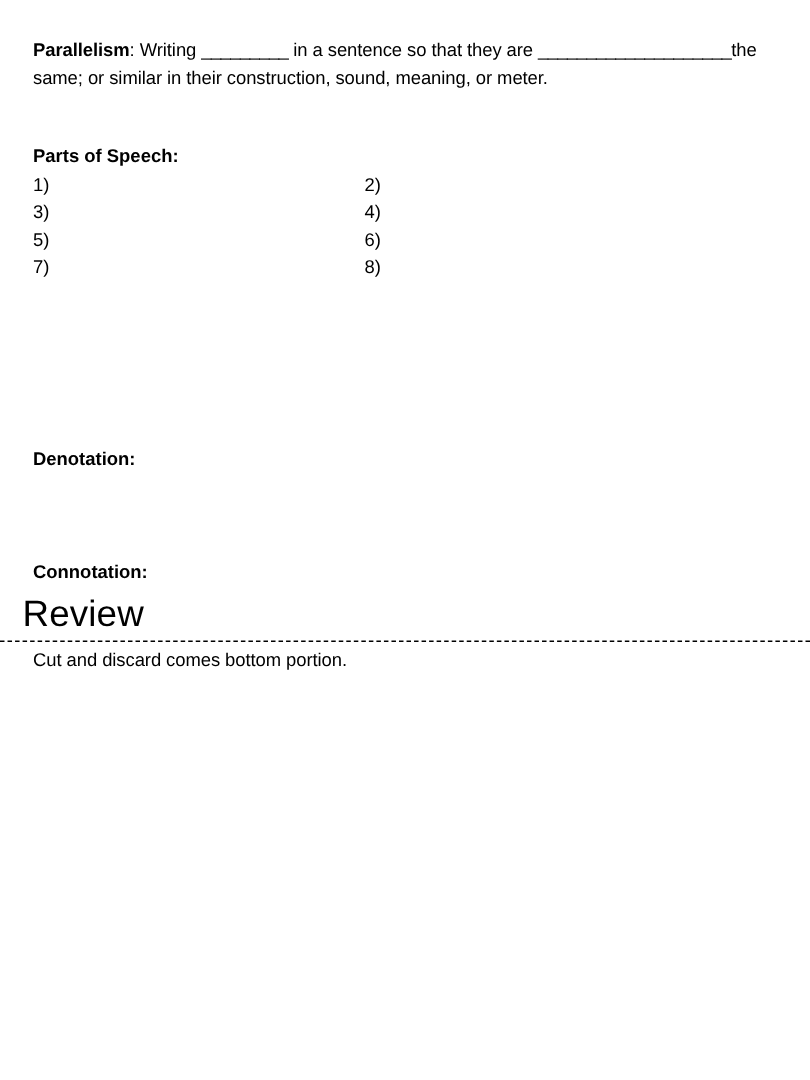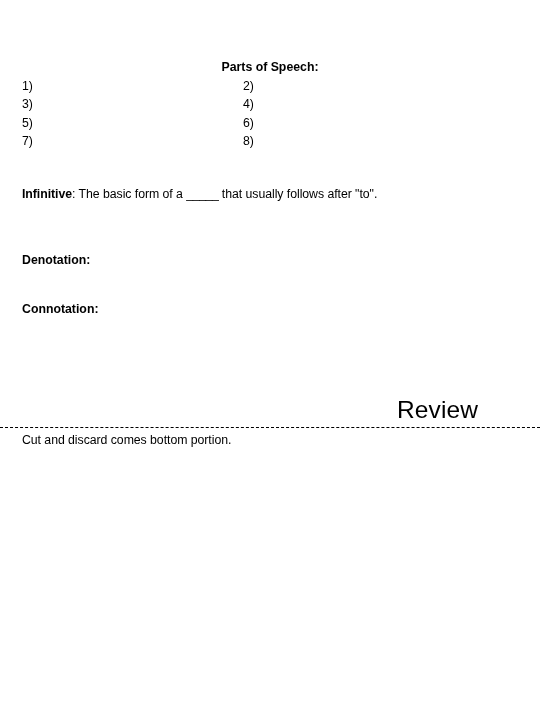--- a/index.html
+++ b/index.html
@@ -41,21 +41,20 @@
   }
   .gap-lg { height: 34px; }
   .gap-md { height: 30px; }
   .gap-sm { height: 18px; }
 
   .pos-heading {
     font-size: 12.3px;
     font-weight: bold;
     line-height: 18.5px;
     margin-bottom: 0px;
-    text-align: center;
   }
   .pos-list {
     font-size: 12.3px;
     line-height: 18.5px;
   }
   .pos-row {
     display: flex;
     line-height: 18.5px;
   }
   .pos-col-left {
@@ -63,28 +62,29 @@
     flex: 0 0 221px;
   }
   .pos-col-right {
     flex: 1 1 auto;
   }
 
   .section-label {
     font-size: 12.3px;
     font-weight: bold;
     line-height: 18.5px;
+    margin-top: 27px;
   }
 
   .review-wrap {
     position: absolute;
     left: 0;
     top: 396px;
     width: 478px;
-    text-align: right;
+    text-align: left;
   }
   .review-title {
     font-size: 24.5px;
     font-weight: normal;
     line-height: 28px;
     letter-spacing: 0.1px;
     color: #000000;
     display: inline-block;
     padding-left: 15px;
   }
@@ -105,20 +105,24 @@
     letter-spacing: -0.05px;
   }
 </style>
 </head>
 <body>
 
 <div class="page">
 
   <div class="content">
 
+    <div class="para">
+      <span class="bold">Parallelism</span><span>:</span><span> Writing </span><span class="blank">_________</span><span> in a sentence so that they are</span>
+      <span class="blank">____________________</span><span>the same; or similar in their construction, sound, meaning, or meter.</span>
+    </div>
 
     <div class="gap-lg"></div>
 
     <div class="pos-heading">Parts of Speech:</div>
     <div class="pos-list">
       <div class="pos-row">
         <span class="pos-col-left">1)</span>
         <span class="pos-col-right">2)</span>
       </div>
       <div class="pos-row">
@@ -130,23 +134,20 @@
         <span class="pos-col-right">6)</span>
       </div>
       <div class="pos-row">
         <span class="pos-col-left">7)</span>
         <span class="pos-col-right">8)</span>
       </div>
     </div>
 
     <div class="gap-lg"></div>
 
-    <div class="para">
-      <span class="bold">Infinitive</span><span>:</span><span> The basic form of a </span><span class="blank">_____</span><span> that usually follows after "to".</span>
-    </div>
 
     <div class="gap-sm"></div>
 
 
     <div class="gap-md"></div>
 
     <div class="section-label">Denotation:</div>
 
     <div class="gap-md"></div>
 

